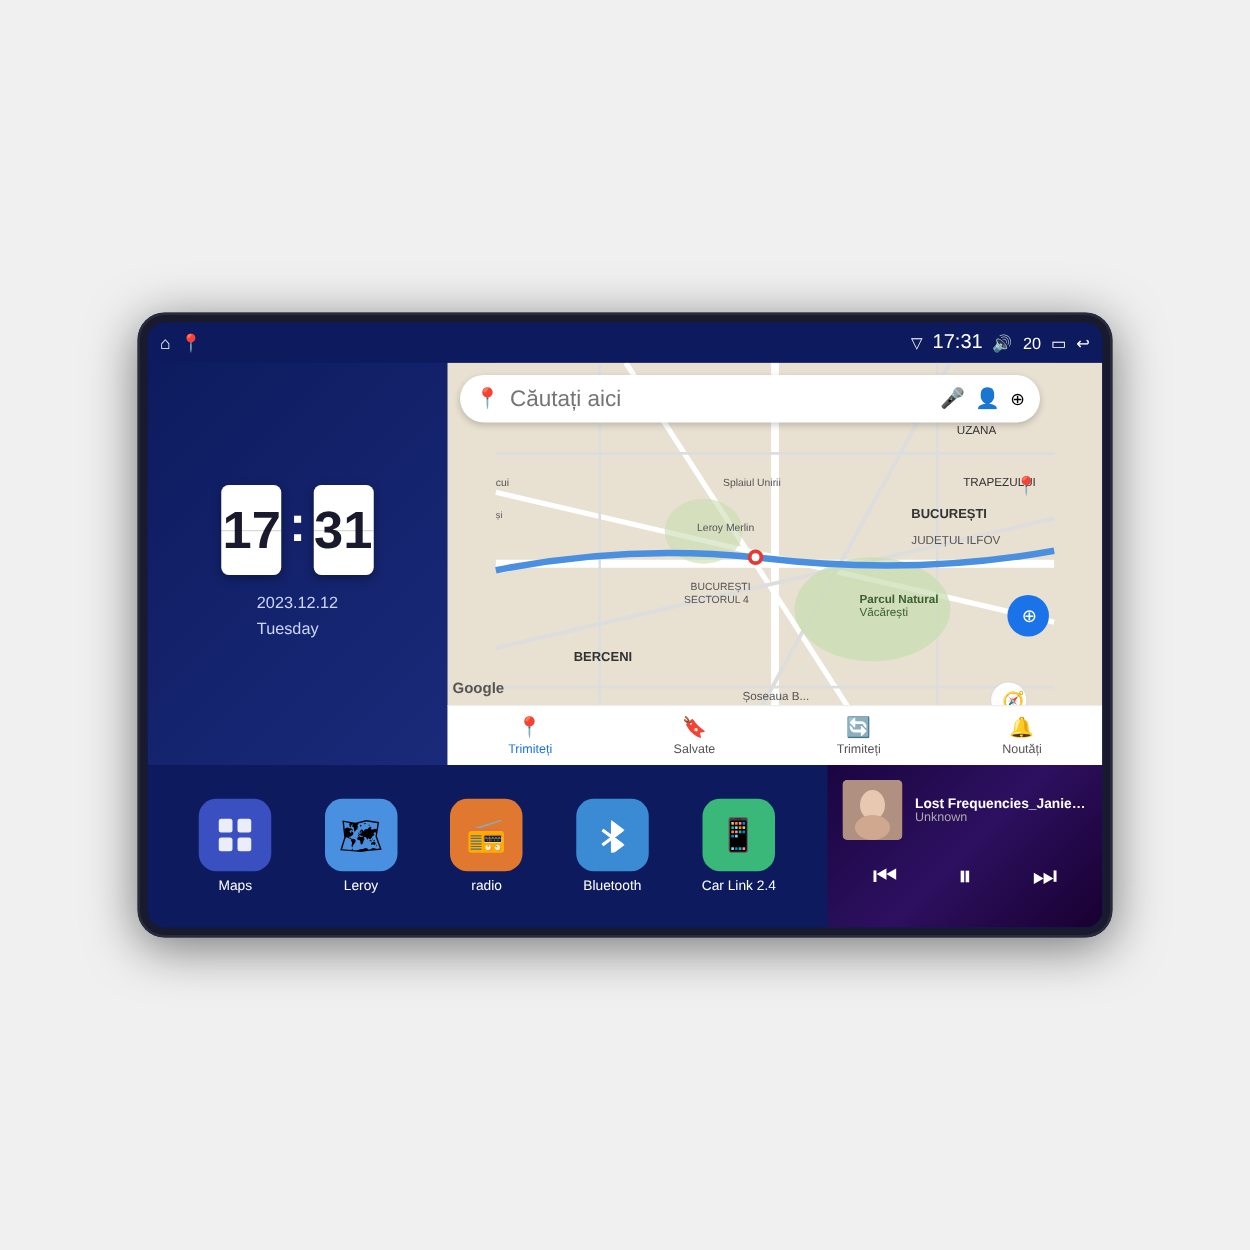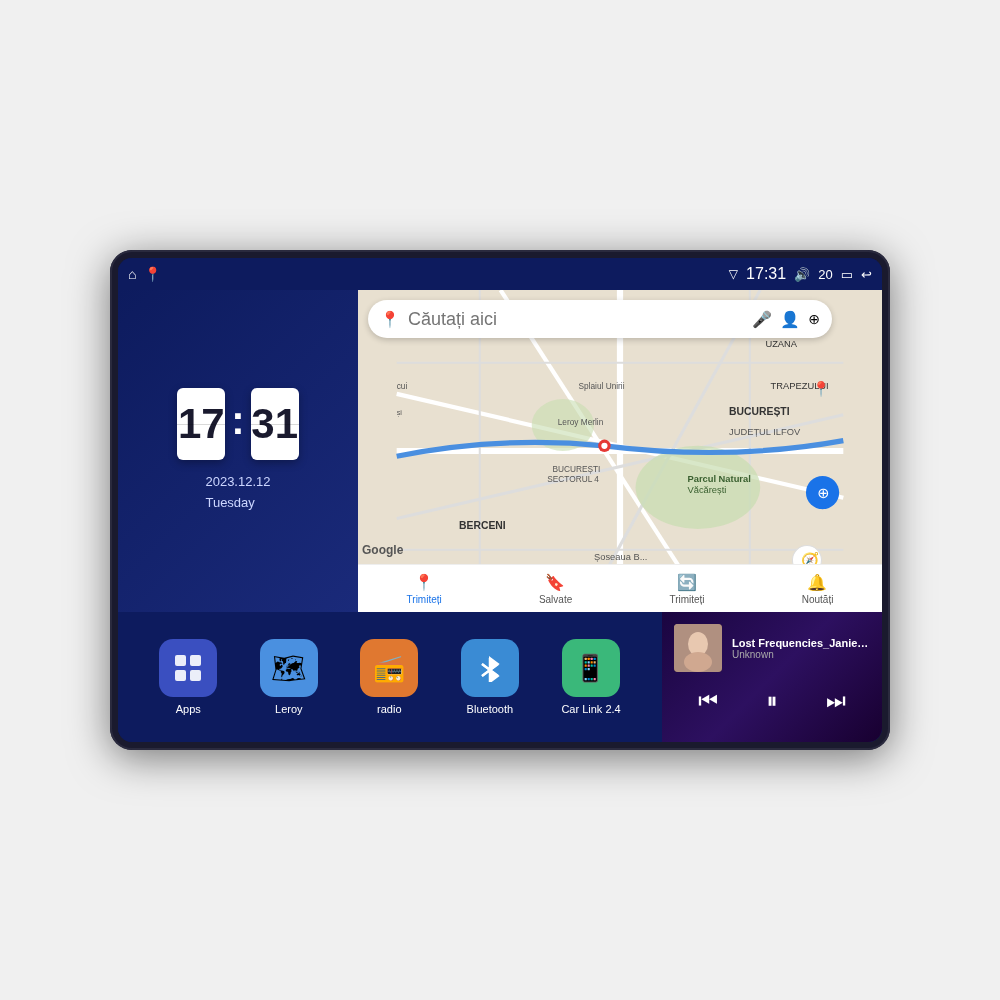--- a/index.html
+++ b/index.html
@@ -467,21 +467,21 @@
 
           <div class="app-item">
             <div class="app-icon-wrapper icon-apps">
               <svg width="32" height="32" viewBox="0 0 32 32">
                 <rect x="3" y="3" width="11" height="11" rx="2" fill="white" opacity="0.9"></rect>
                 <rect x="18" y="3" width="11" height="11" rx="2" fill="white" opacity="0.9"></rect>
                 <rect x="3" y="18" width="11" height="11" rx="2" fill="white" opacity="0.9"></rect>
                 <rect x="18" y="18" width="11" height="11" rx="2" fill="white" opacity="0.9"></rect>
               </svg>
             </div>
-            <span class="app-label">Apps</span>
+            <span class="app-label">Maps</span>
           </div>
 
           <div class="app-item">
             <div class="app-icon-wrapper icon-maps">
               <span style="font-size:28px;">🗺</span>
             </div>
             <span class="app-label">Leroy</span>
           </div>
 
           <div class="app-item">

